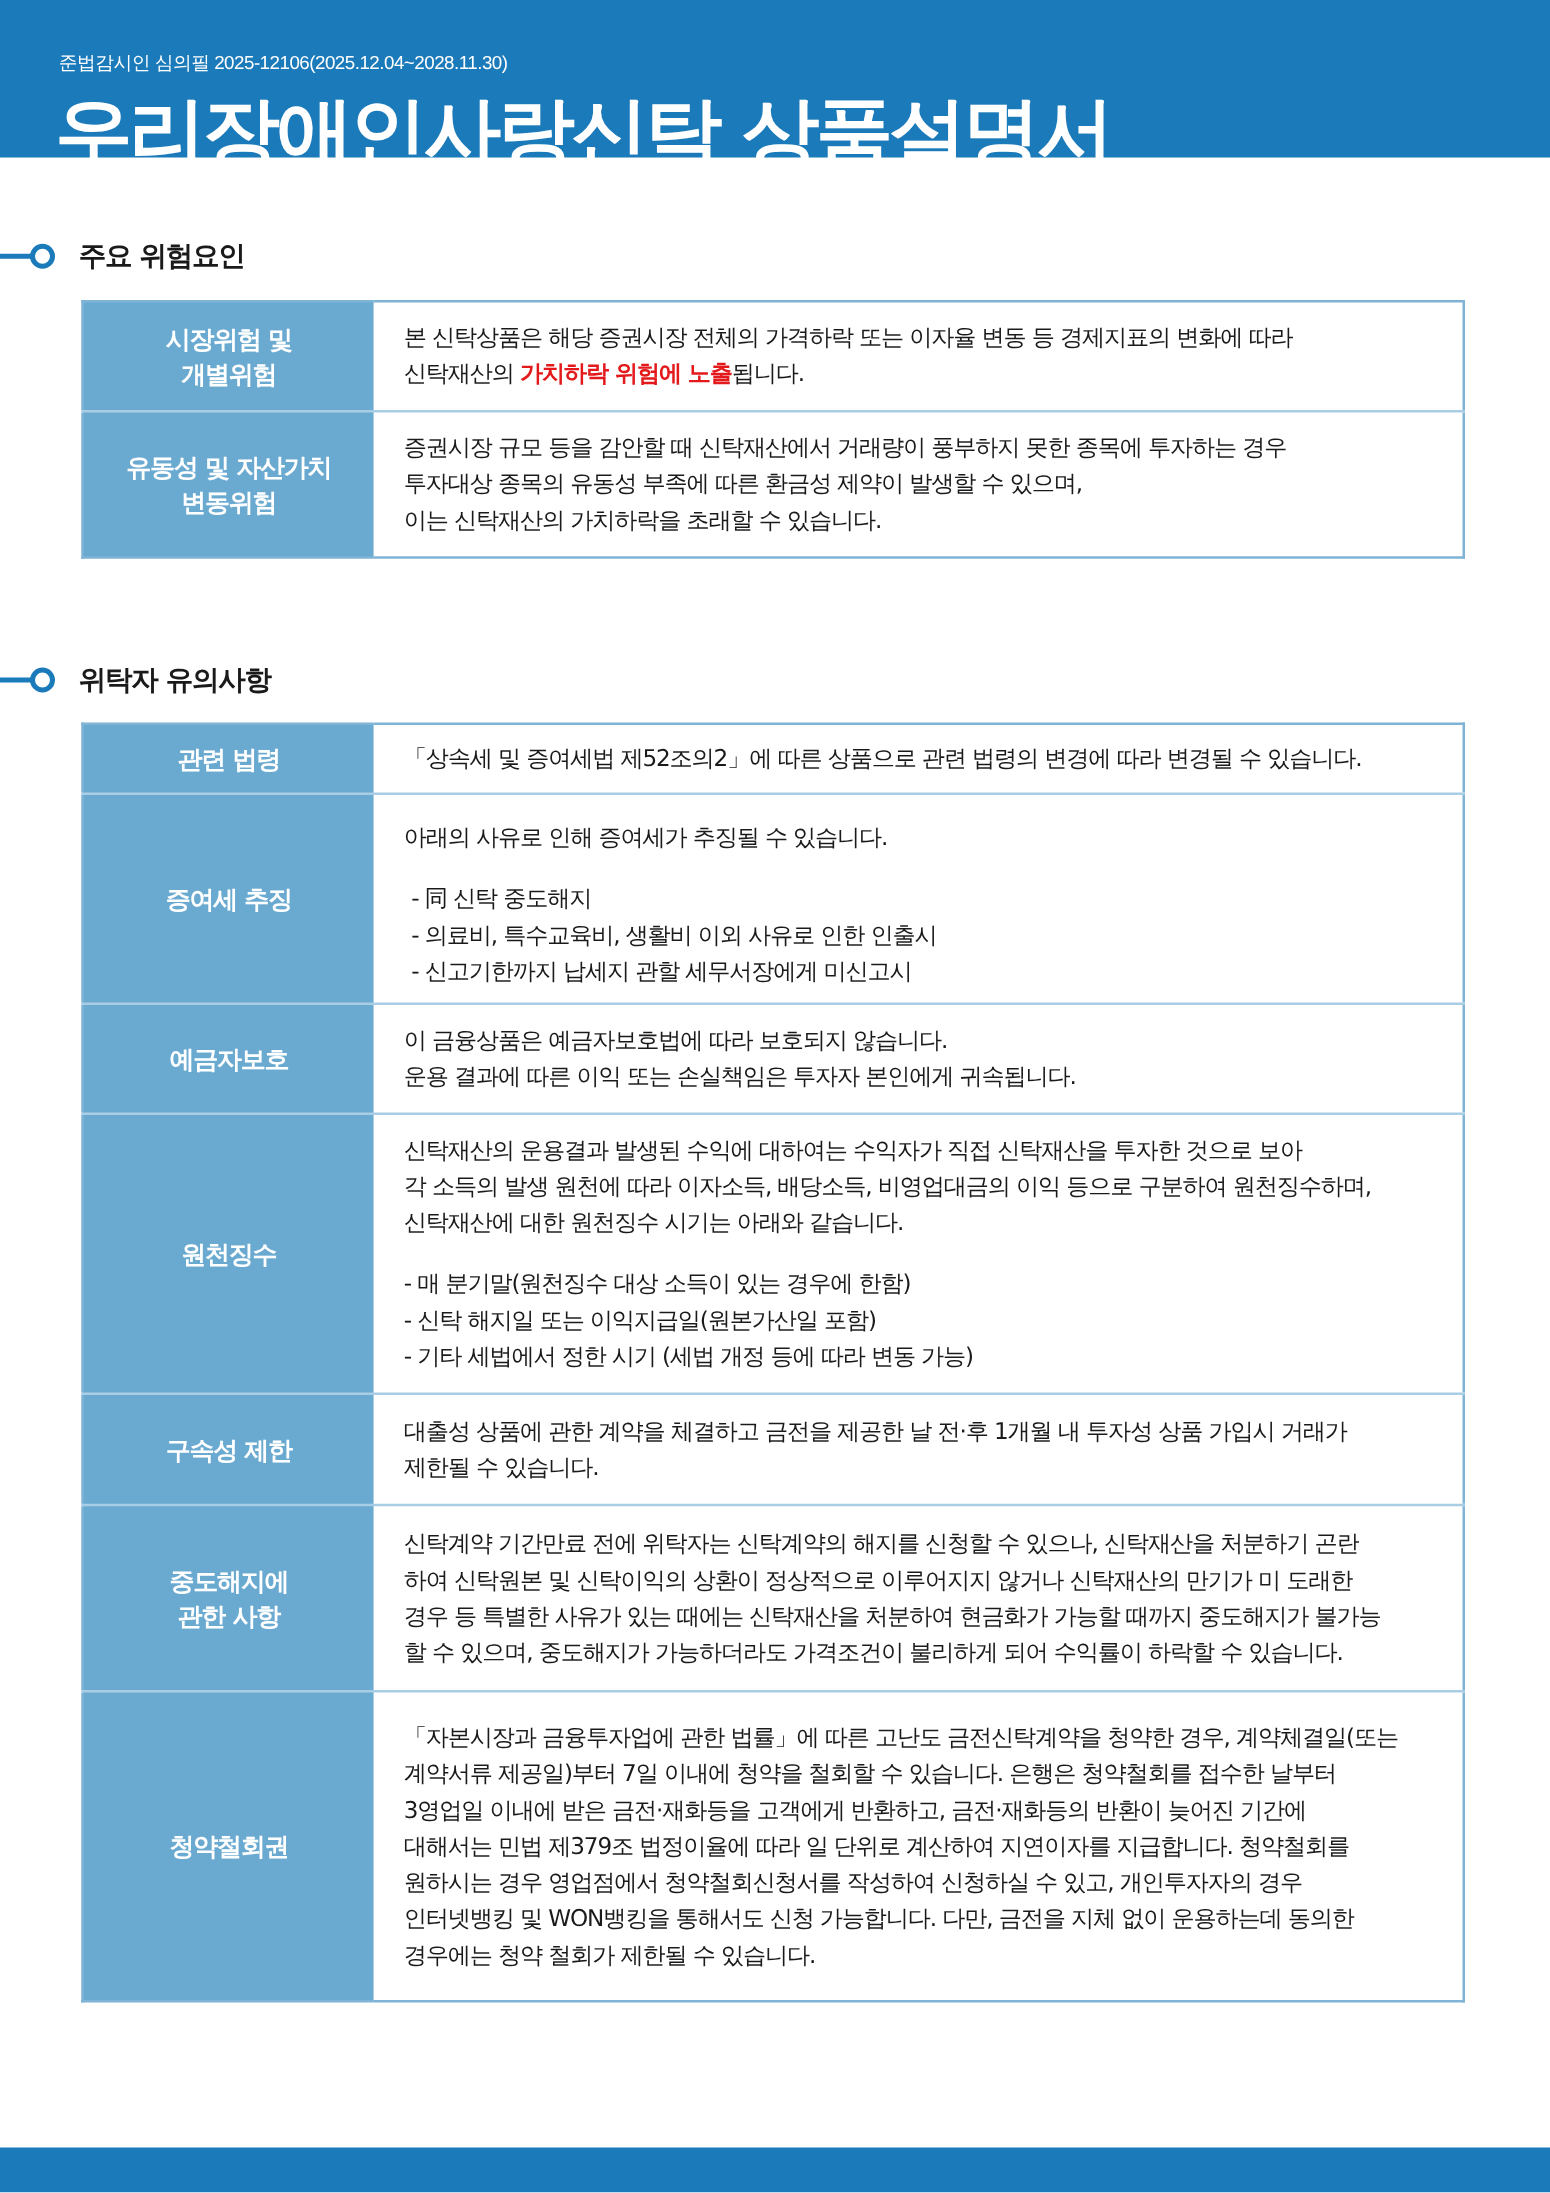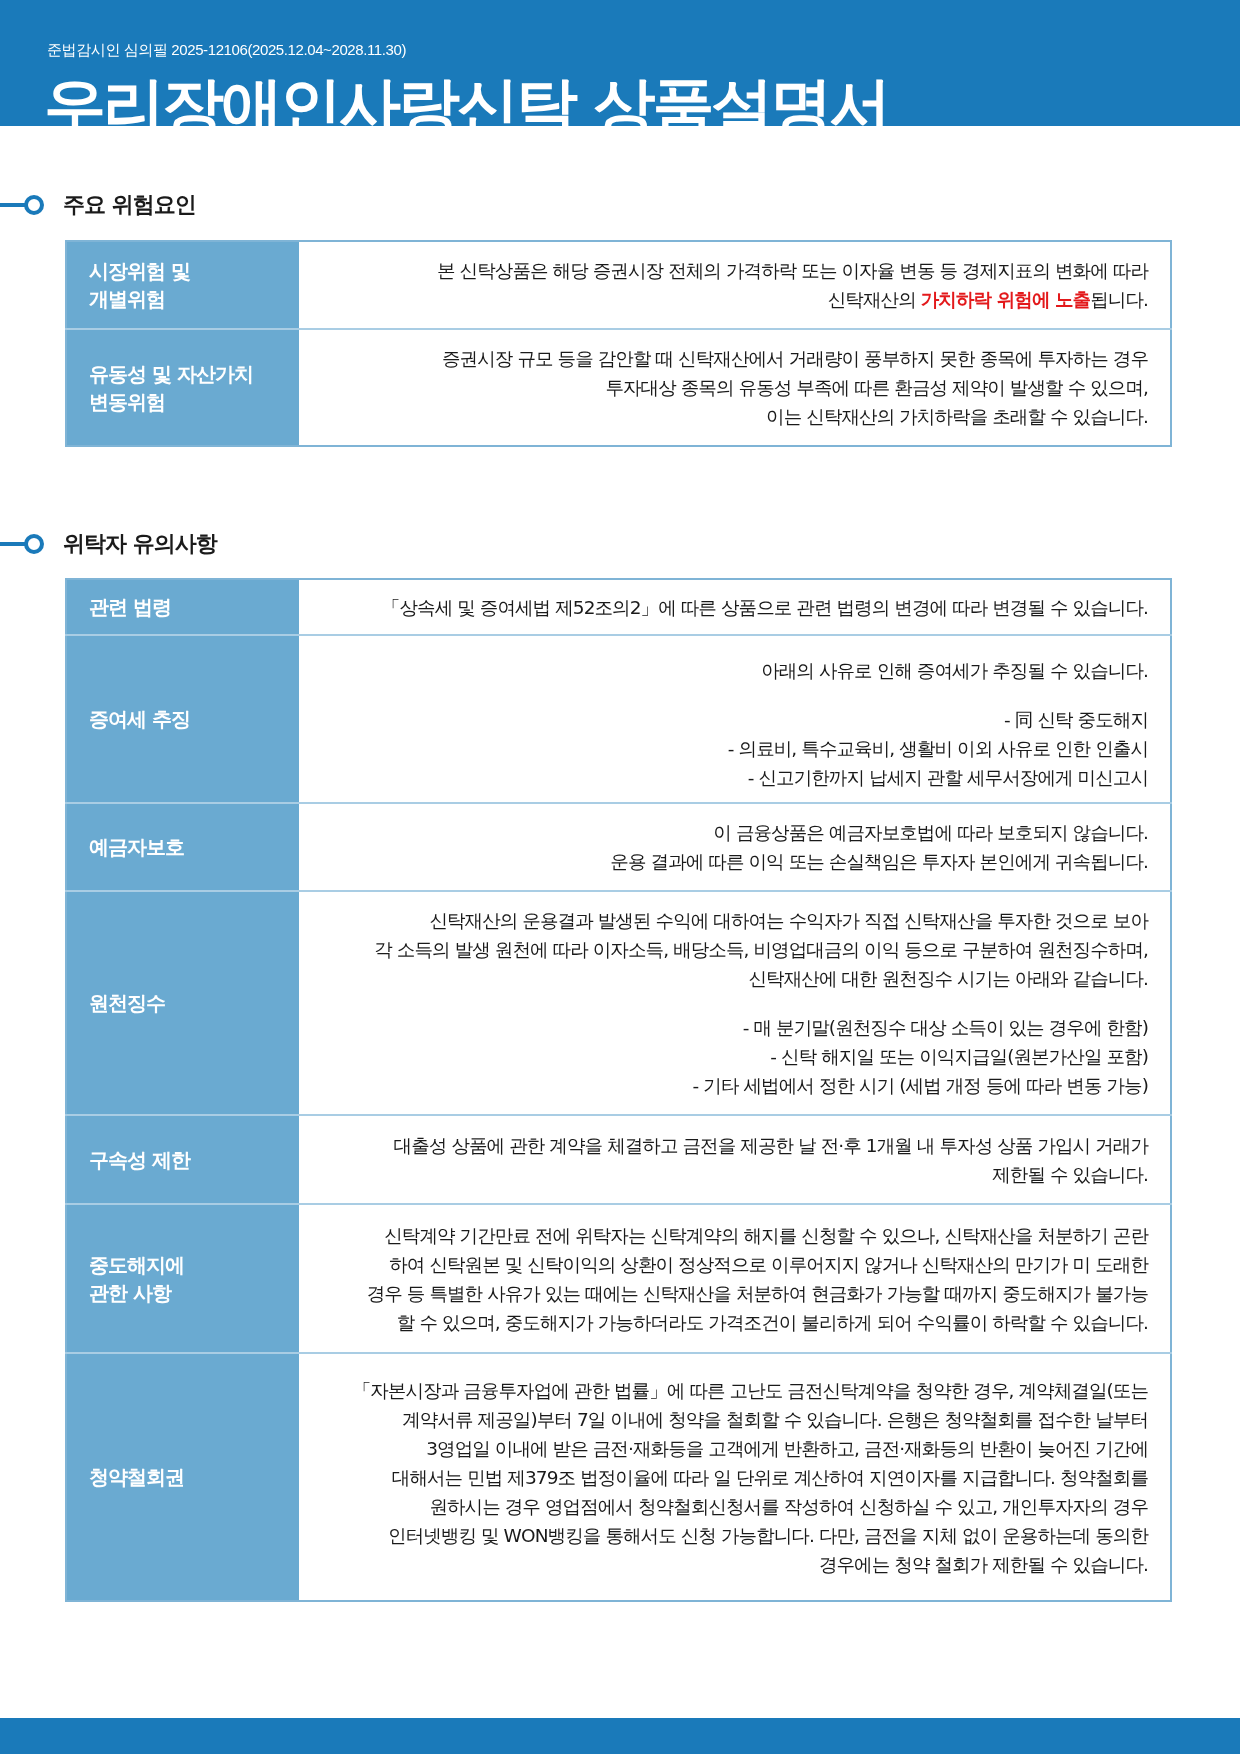--- a/index.html
+++ b/index.html
@@ -35,28 +35,28 @@
   }
 
   table.info {
     position: absolute; left: 65px; width: 1107px;
     border-collapse: collapse; border: 2px solid #7fb4d6;
   }
   table.info td { border-top: 2px solid #a9cde4; vertical-align: middle; }
   table.info tr:first-child td { border-top: none; }
   td.label {
     width: 233px; background: #6aaad1; color: #ffffff;
-    font-size: 20px; font-weight: bold; letter-spacing: -1px; line-height: 28px;
+    text-align: center; font-size: 20px; font-weight: bold; letter-spacing: -1px; line-height: 28px;
     padding: 0 22px;
   }
   td.content {
     background: #ffffff; padding: 14px 22px 14px 24px;
     font-size: 18.5px; letter-spacing: -0.9px; line-height: 29px; color: #1a1a1a;
   }
-  .content p { white-space: nowrap; text-align: right; }
+  .content p { white-space: nowrap; }
   .content .gap { margin-top: 20px; }
   .hl { color: #e3191b; font-weight: bold; }
   .bullet { padding-left: 6px; }
 
   .footer {
     position: absolute; left: 0; top: 1718px; width: 1240px; height: 36px; background: #1a7aba;
   }
 </style>
 </head>
 <body>

